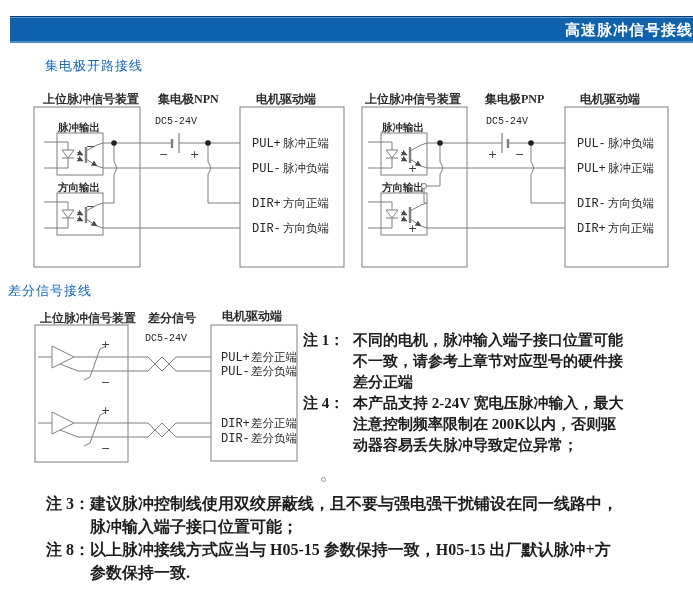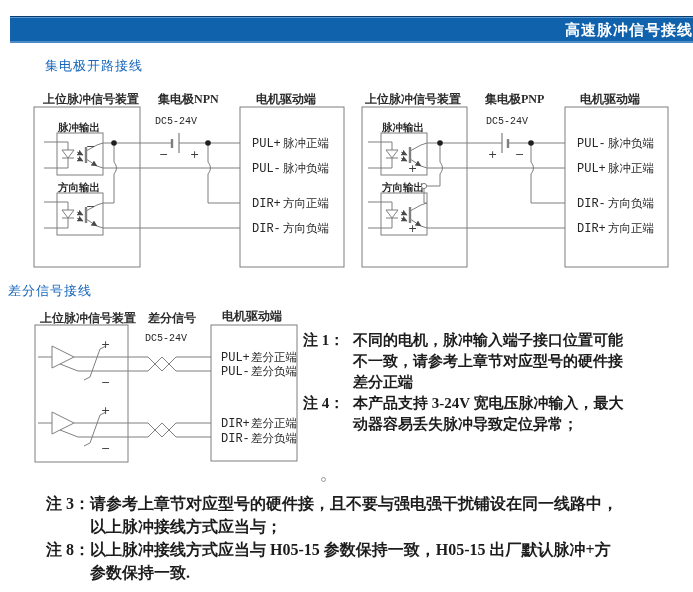--- a/index.html
+++ b/index.html
@@ -231,34 +231,35 @@
       <span class="nlabel">注 1：</span>
       <div class="nlines">
         <div>不同的电机，脉冲输入端子接口位置可能</div>
         <div>不一致，请参考上章节对应型号的硬件接</div>
         <div>差分正端</div>
       </div>
     </div>
     <div class="note">
       <span class="nlabel">注 4：</span>
       <div class="nlines">
-        <div>本产品支持 3-24V 宽电压脉冲输入，最大</div>
+        <div>本产品支持 2-24V 宽电压脉冲输入，最大</div>
+        <div>注意控制频率限制在 200K以内，否则驱</div>
         <div>动器容易丢失脉冲导致定位异常；</div>
       </div>
     </div>
   </div>
 
   <div class="artifact-dot"></div>
 
   <div id="notes-bottom">
     <div class="note">
       <span class="nlabel">注 3：</span>
       <div class="nlines">
-        <div>请参考上章节对应型号的硬件接，且不要与强电强干扰铺设在同一线路中，</div>
-        <div>以上脉冲接线方式应当与；</div>
+        <div>建议脉冲控制线使用双绞屏蔽线，且不要与强电强干扰铺设在同一线路中，</div>
+        <div>脉冲输入端子接口位置可能；</div>
       </div>
     </div>
     <div class="note">
       <span class="nlabel">注 8：</span>
       <div class="nlines">
         <div>以上脉冲接线方式应当与 H05-15 参数保持一致，H05-15 出厂默认脉冲+方</div>
         <div>参数保持一致.</div>
       </div>
     </div>
   </div>

